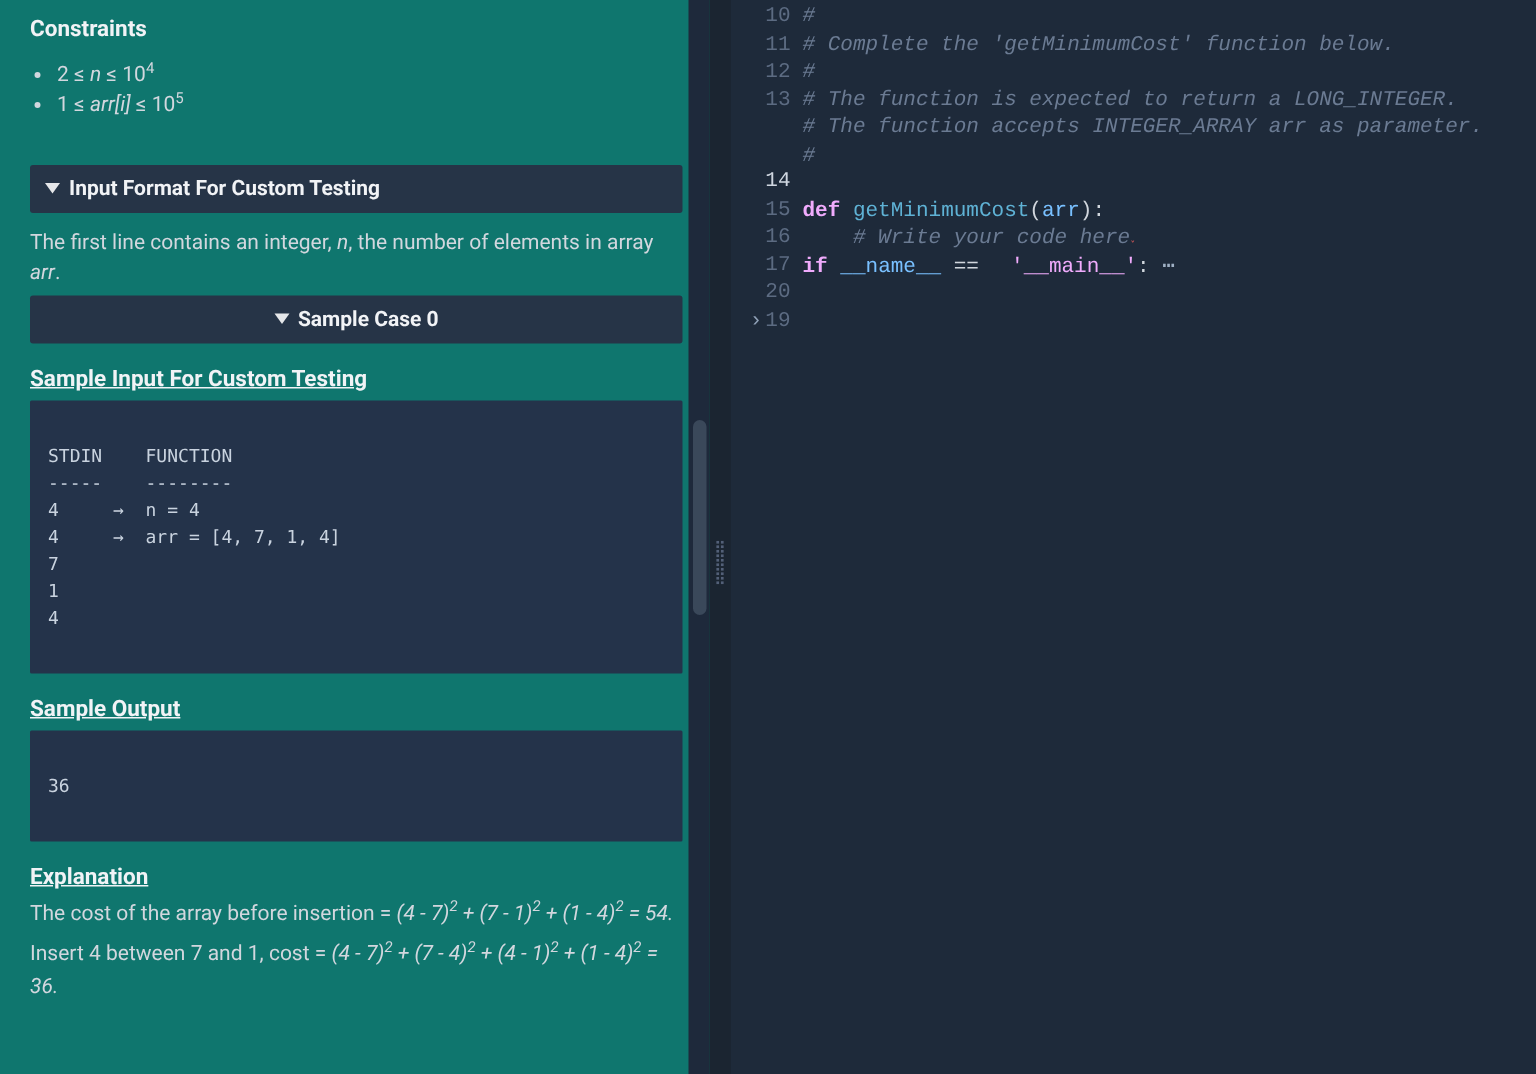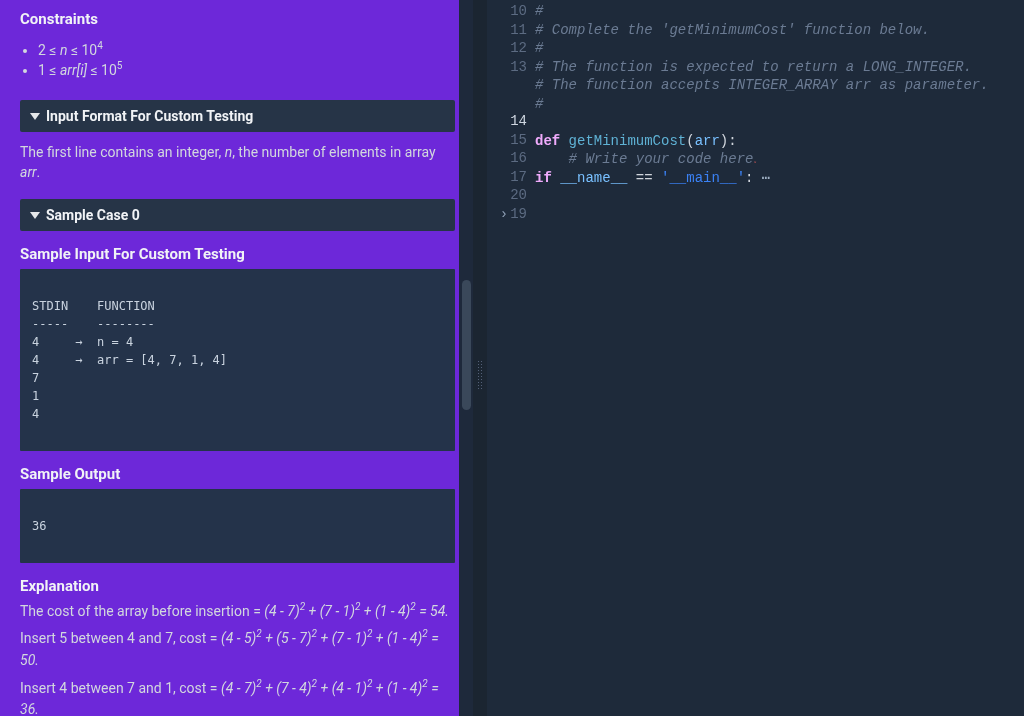--- a/index.html
+++ b/index.html
@@ -6,21 +6,21 @@
   html, body {
     width: 1024px; height: 716px; overflow: hidden;
     background: #1b2531;
     font-family: -apple-system, BlinkMacSystemFont, "Segoe UI", Roboto, "Helvetica Neue", Arial, sans-serif;
     color: #e5e7ea;
     font-size: 14px;
   }
   .wrap { display: flex; width: 100%; height: 100%; }
   .left {
     width: 473px; height: 100%;
-    background: #6d28d9;
+    background: #0f766e;
     overflow-y: hidden;
     position: relative;
   }
   .left-inner {
     padding: 10px 18px 20px 20px;
   }
   .scrollbar-track {
     position: absolute;
     right: 0; top: 0;
     width: 14px;
@@ -77,52 +77,52 @@
     padding-top: 2px;
     white-space: pre;
     color: #9fb0c4;
   }
   .code .row { height: 18.5px; display:block; }
   .cmt { color: #6b7b93; font-style: italic; }
   .kw  { color: #f0abfc; font-weight: bold; }
   .fn  { color: #5fb2d5; }
   .pr  { color: #79c0ff; }
   .op  { color: #d1d6dd; }
-  .str { color: #3b82f6; }
+  .str { color: #f0abfc; margin-left: 13px; }
   .fold { color: #9fb0c4; }
   .caret-ind { color:#d85a5a; font-size:10px; position:relative; top:-2px;}
   .constraints h3 {
     color:#f1f3f6; font-size:15px; font-weight:700; margin-bottom:14px;
   }
   ul.con { list-style: disc; padding-left: 18px; color:#d2d7de;}
   ul.con li { margin-bottom: 4px; font-size:14px; white-space:nowrap;}
   .it { font-style: italic; }
   sup { font-size: 10px; vertical-align: super; line-height:0;}
   .section-head {
     background: #263447;
     color:#f1f3f6;
     font-weight:700;
     font-size:14px;
     padding: 8px 10px;
-    margin-top: 22px;
+    margin-top: 32px;
     border-radius: 2px;
     position:relative;
   }
   .section-head .tri {
     display:inline-block;
     width:0;height:0;
     border-left:5px solid transparent;
     border-right:5px solid transparent;
     border-top:7px solid #e5e7ea;
     margin-right:6px;
     position:relative; top:-1px;
   }
   .para { margin-top:10px; line-height:1.45; font-size:14px; color:#d2d7de;}
   .para + .para { margin-top:14px;}
-  .subhead { color:#f1f3f6; font-size:15px; font-weight:700; margin-top:14px; margin-bottom:6px;}
+  .subhead { color:#f1f3f6; font-size:15px; font-weight:700; margin-top:14px; margin-bottom:6px;text-decoration:underline;}
   pre.sample {
     background:#24334a;
     padding:28px 12px;
     font-family:"Consolas","Menlo","Monaco",monospace;
     font-size:12px;
     line-height:18px;
     color:#c9d3df;
     white-space:pre;
     border-radius:1px;
     margin-top:6px;
@@ -147,40 +147,39 @@
           <li>2 ≤ <span class="it">n</span> ≤ 10<sup>4</sup></li>
           <li>1 ≤ <span class="it">arr[i]</span> ≤ 10<sup>5</sup></li>
         </ul>
       </div>
 
       <div class="section-head">
         <span class="tri"></span><span>Input Format For Custom Testing</span>
       </div>
       <p class="para">The first line contains an integer, <span class="it">n</span>, the number of elements in array <span class="it">arr</span>.</p>
 
-      <div class="section-head" style="margin-top:16px;">
+      <div class="section-head" style="margin-top:4px;text-align:center;">
         <span class="tri"></span><span>Sample Case 0</span>
       </div>
 
       <div class="subhead">Sample Input For Custom Testing</div>
       <pre class="sample">STDIN    FUNCTION
 -----    --------
 4     →  n = 4
 4     →  arr = [4, 7, 1, 4]
 7
 1
 4</pre>
 
       <div class="subhead">Sample Output</div>
       <pre class="sample">36</pre>
 
       <div class="subhead">Explanation</div>
       <div class="expl">
         <p>The cost of the array before insertion = <span class="it">(4 - 7)<sup>2</sup> + (7 - 1)<sup>2</sup> + (1 - 4)<sup>2</sup> = 54.</span></p>
-        <p>Insert 5 between 4 and 7, cost = <span class="it">(4 - 5)<sup>2</sup> + (5 - 7)<sup>2</sup> + (7 - 1)<sup>2</sup> + (1 - 4)<sup>2</sup> = 50.</span></p>
         <p>Insert 4 between 7 and 1, cost = <span class="it">(4 - 7)<sup>2</sup> + (7 - 4)<sup>2</sup> + (4 - 1)<sup>2</sup> + (1 - 4)<sup>2</sup> = 36.</span></p>
       </div>
     </div>
     <div class="scrollbar-track">
       <div class="scrollbar-thumb"></div>
     </div>
   </div>
 
   <div class="divider">
     <div class="drag-handle"></div>

